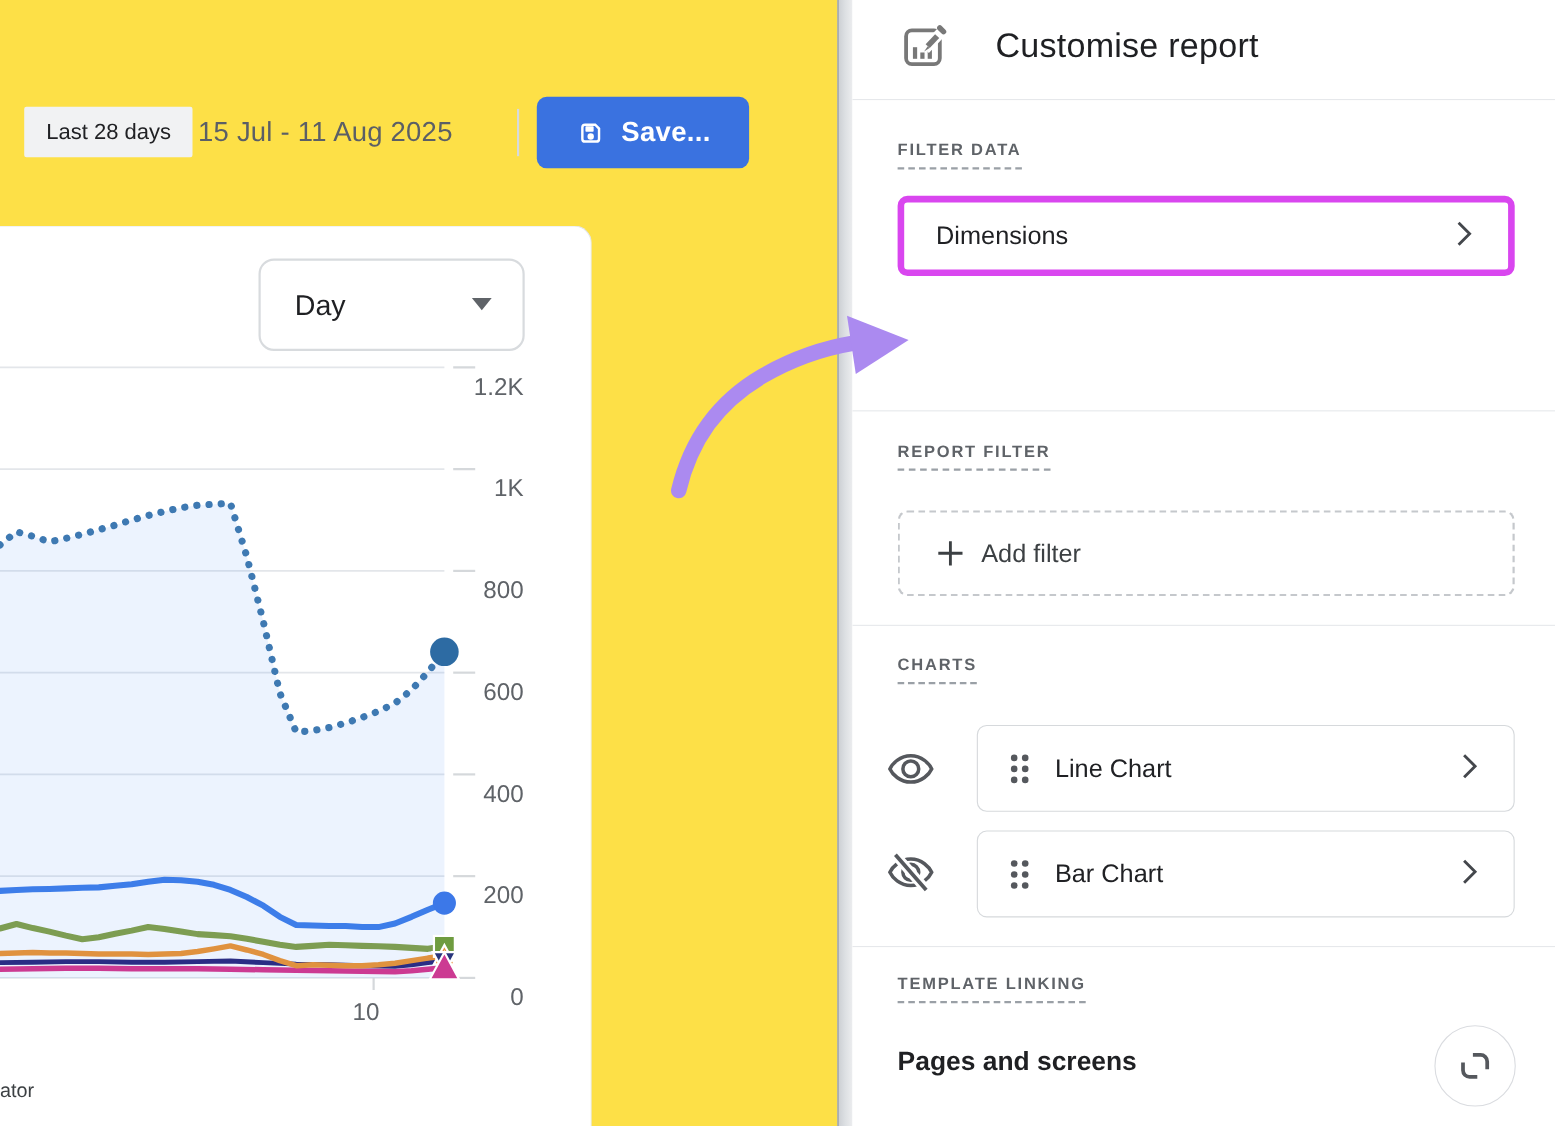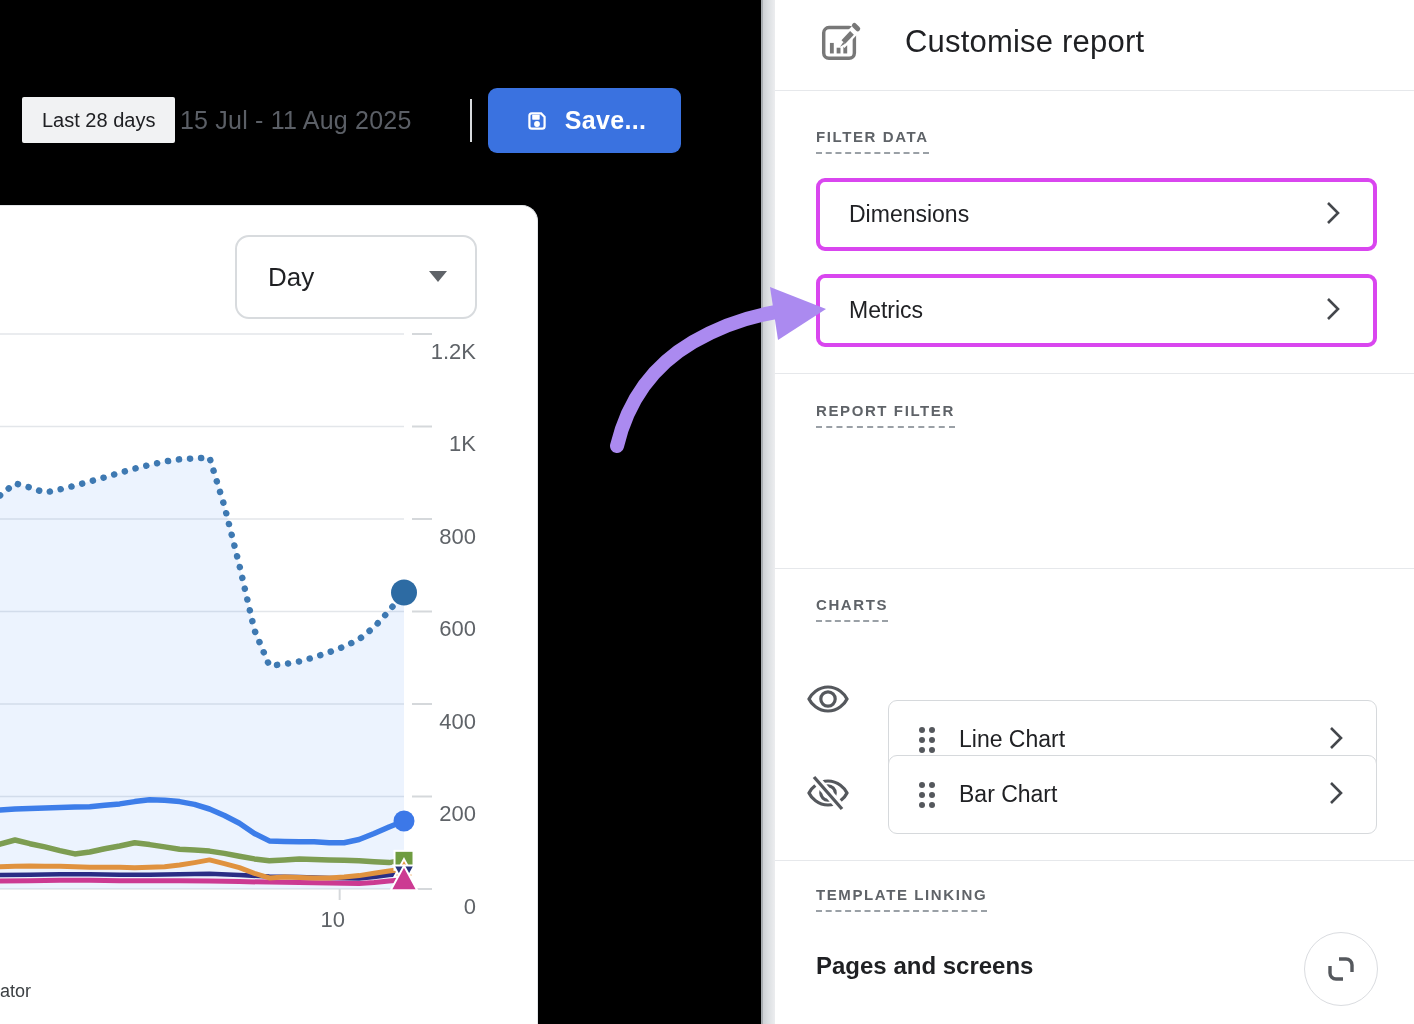--- a/index.html
+++ b/index.html
@@ -4,21 +4,21 @@
 <style>
   html,body{margin:0;padding:0;}
   body{
     width:1414px;height:1024px;overflow:hidden;position:relative;
     background:#ffffff;font-family:"Liberation Sans", sans-serif;
     -webkit-font-smoothing:antialiased;color:#202124;
   }
   .abs{position:absolute;}
 
   
-  .workspace{left:0;top:0;width:762px;height:1024px;background:#000000;}
+  .workspace{left:0;top:0;width:762px;height:1024px;background:#fde047;}
 
   .range-chip{
     left:22px;top:97px;height:46px;padding:0 20px;background:#f1f2f3;
     display:flex;align-items:center;font-size:20px;color:#202124;border-radius:2px;
   }
   .date-range{
     left:180px;top:97px;height:46px;display:flex;align-items:center;
     font-size:25px;font-weight:normal;color:#5b5f66;letter-spacing:.2px;
   }
   .toolbar-divider{left:470px;top:99px;width:2px;height:43px;background:#d7dadd;}
@@ -57,21 +57,21 @@
   .panel{left:775px;top:0;width:639px;height:1024px;background:#fff;padding-left:36px;}
   .panel-title{left:130px;top:24px;font-size:31px;color:#1f2023;letter-spacing:.2px;}
   .hdr-icon{left:42px;top:18px;}
   .sect-divider{left:0;width:639px;height:1px;background:#e6e8eb;}
 
   .sect-label{
     left:41px;font-size:15px;font-weight:bold;color:#5f6368;letter-spacing:1.6px;
     padding-bottom:7px;border-bottom:2px dashed #9aa0a6;display:inline-block;
   }
   .card{
-    left:41px;width:561px;height:73px;border:4px solid #d946ef;border-radius:9px;
+    left:41px;width:561px;height:73px;border:6px solid #d946ef;border-radius:9px;
     background:#fff;display:flex;align-items:center;cursor:pointer;box-sizing:border-box;
   }
   .card .card-label{margin-left:29px;font-size:23px;color:#202124;}
   .chev{position:absolute;right:30px;top:50%;transform:translateY(-50%);}
 
   .addfilter{
     left:41px;top:464px;width:561px;height:78px;border:2px dashed #c5c8cc;border-radius:9px;
     display:flex;align-items:center;cursor:pointer;box-sizing:border-box;background:#fff;
   }
   .addfilter .card-label{margin-left:32px;font-size:23px;color:#3c4043;}
@@ -192,47 +192,48 @@
 
   <div class="abs card" style="top:178px;">
     <span class="card-label">Dimensions</span>
     <span class="chev">
       <svg width="20" height="28" viewBox="0 0 20 28">
           <polyline points="5,4 15,14 5,24" fill="none" stroke="#44474c" stroke-width="2.6"></polyline>
         </svg>
     </span>
   </div>
 
-  <div class="abs card" style="top:274px;">
-    <span class="card-label">Metrics</span>
-    <span class="chev">
-      <svg width="20" height="28" viewBox="0 0 20 28">
-          <polyline points="5,4 15,14 5,24" fill="none" stroke="#44474c" stroke-width="2.6"></polyline>
-        </svg>
-    </span>
-  </div>
 
   <div class="abs sect-divider" style="top:373px;"></div>
 
   <div class="abs sect-label" style="top:402px;">REPORT FILTER</div>
 
+  <div class="abs addfilter">
+    <span class="icon" style="display:flex;margin-left:32px;">
+      <svg width="28" height="28" viewBox="0 0 28 28">
+          <line x1="14" y1="3" x2="14" y2="25" stroke="#3c4043" stroke-width="2.6"></line>
+          <line x1="3" y1="14" x2="25" y2="14" stroke="#3c4043" stroke-width="2.6"></line>
+        </svg>
+    </span>
+    <span class="card-label" style="margin-left:14px;">Add filter</span>
+  </div>
 
   <div class="abs sect-divider" style="top:568px;"></div>
 
   <div class="abs sect-label" style="top:596px;">CHARTS</div>
 
   <div class="abs eye-btn" style="top:679px;">
     <span style="display:flex;">
       <svg width="46" height="34" viewBox="0 0 46 34">
         <path d="M23 5 C13 5 6.2 12.2 4 17 C6.2 21.8 13 29 23 29 C33 29 39.8 21.8 42 17 C39.8 12.2 33 5 23 5 Z" fill="none" stroke="#55585d" stroke-width="3.2"></path>
         <circle cx="23" cy="17" r="7.2" fill="none" stroke="#55585d" stroke-width="3.2"></circle>
       </svg>
     </span>
   </div>
-  <div class="abs chart-row-card" style="top:659px;margin-top:41px;">
+  <div class="abs chart-row-card" style="top:659px;">
     <span class="drag" style="display:flex;">
       <svg width="22" height="34" viewBox="0 0 22 34">
         <circle cx="6" cy="7" r="3" fill="#55585d"></circle>
           <circle cx="16" cy="7" r="3" fill="#55585d"></circle>
         <circle cx="6" cy="17" r="3" fill="#55585d"></circle>
           <circle cx="16" cy="17" r="3" fill="#55585d"></circle>
         <circle cx="6" cy="27" r="3" fill="#55585d"></circle>
           <circle cx="16" cy="27" r="3" fill="#55585d"></circle>
       </svg>
     </span>

